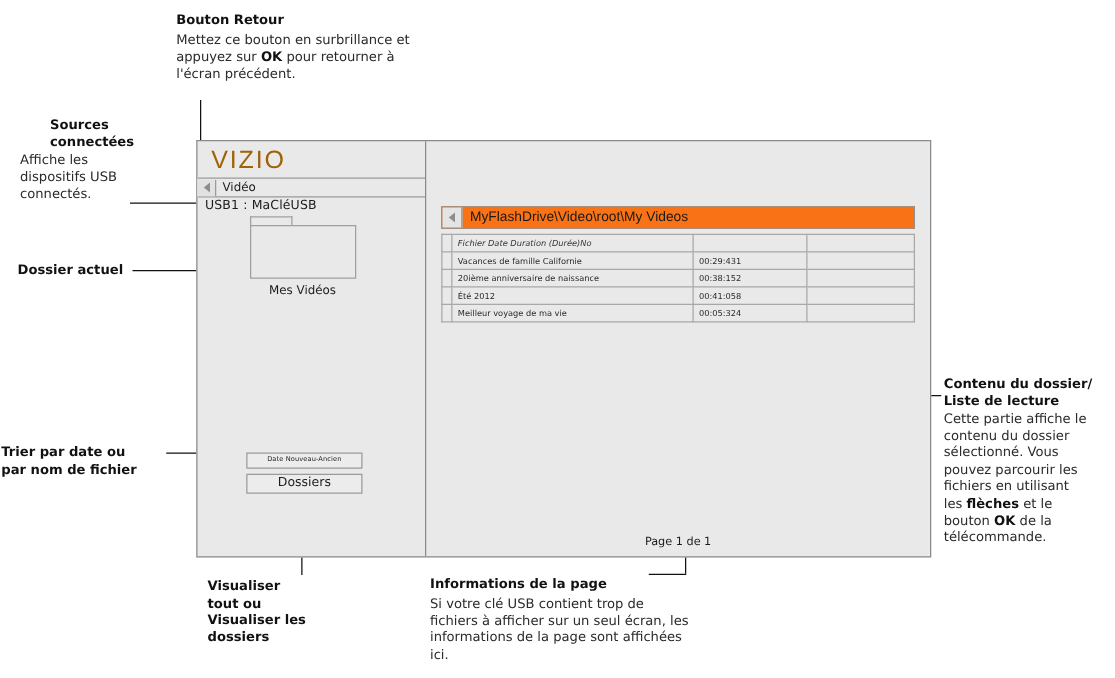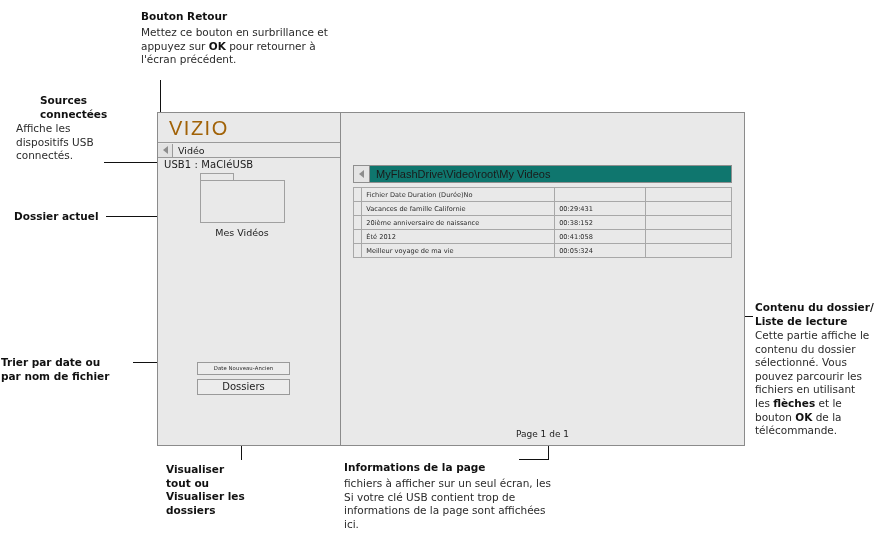--- a/index.html
+++ b/index.html
@@ -195,21 +195,21 @@
   }
 
   
   .pathbar {
     position: absolute;
     left: 12px;
     top: 52px;
     right: 12px;
     height: 18px;
     border: 1.2px solid #8f8f8f;
-    background: #0f766e;
+    background: #f97316;
     box-sizing: border-box;
     display: flex;
     align-items: center;
   }
   .path-arrow {
     width: 15px;
     height: 100%;
     border-right: 1.2px solid #8f8f8f;
     display: flex;
     align-items: center;
@@ -244,21 +244,21 @@
     padding: 0 4px;
     height: 13px;
     vertical-align: middle;
     white-space: nowrap;
     overflow: hidden;
   }
   .col-gutter { width: 10px; padding: 0 !important; }
   .col-name   { width: 210px; }
   .col-dur    { width: 100px; }
   .col-extra  { width: 105px; }
-  .hdr-row td { color: #333; }
+  .hdr-row td { color: #333; font-style: italic; }
 
   
   .page-info {
     position: absolute;
     bottom: 6px;
     left: 0;
     right: 0;
     text-align: center;
     font-size: 9px;
     color: #1c1c1c;
@@ -308,22 +308,22 @@
   <div>tout ou</div>
   <div>Visualiser les</div>
   <div>dossiers</div>
 </div>
 
 <div class="lead-v" style="left:548px; top:437px; height:22px;"></div>
 <div class="lead-h" style="left:519px; top:459px; width:30px;"></div>
 <div class="dot" style="left:545px; top:434px;"></div>
 <div class="anno anno-title" style="left:344px; top:461px;">Informations de la page</div>
 <div class="anno anno-body" style="left:344px; top:477px;">
+  <div>Si votre clé USB contient trop de</div>
   <div>fichiers à afficher sur un seul écran, les</div>
-  <div>Si votre clé USB contient trop de</div>
   <div>informations de la page sont affichées</div>
   <div>ici.</div>
 </div>
 
 <div class="dot" style="left:508px; top:278px;"></div>
 <div class="lead-v" style="left:510px; top:281px; height:35px;"></div>
 <div class="lead-h" style="left:510px; top:316px; width:243px;"></div>
 <div class="anno anno-title" style="left:755px; top:301px;">
   <div>Contenu du dossier/</div>
   <div>Liste de lecture</div>

